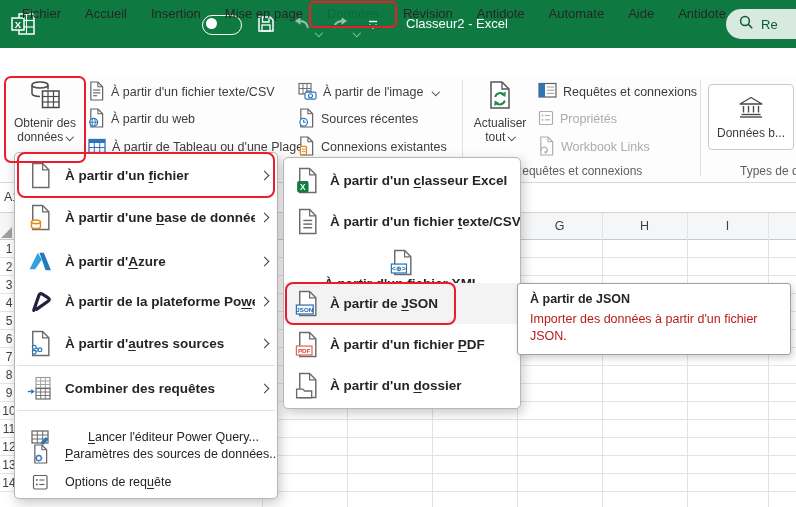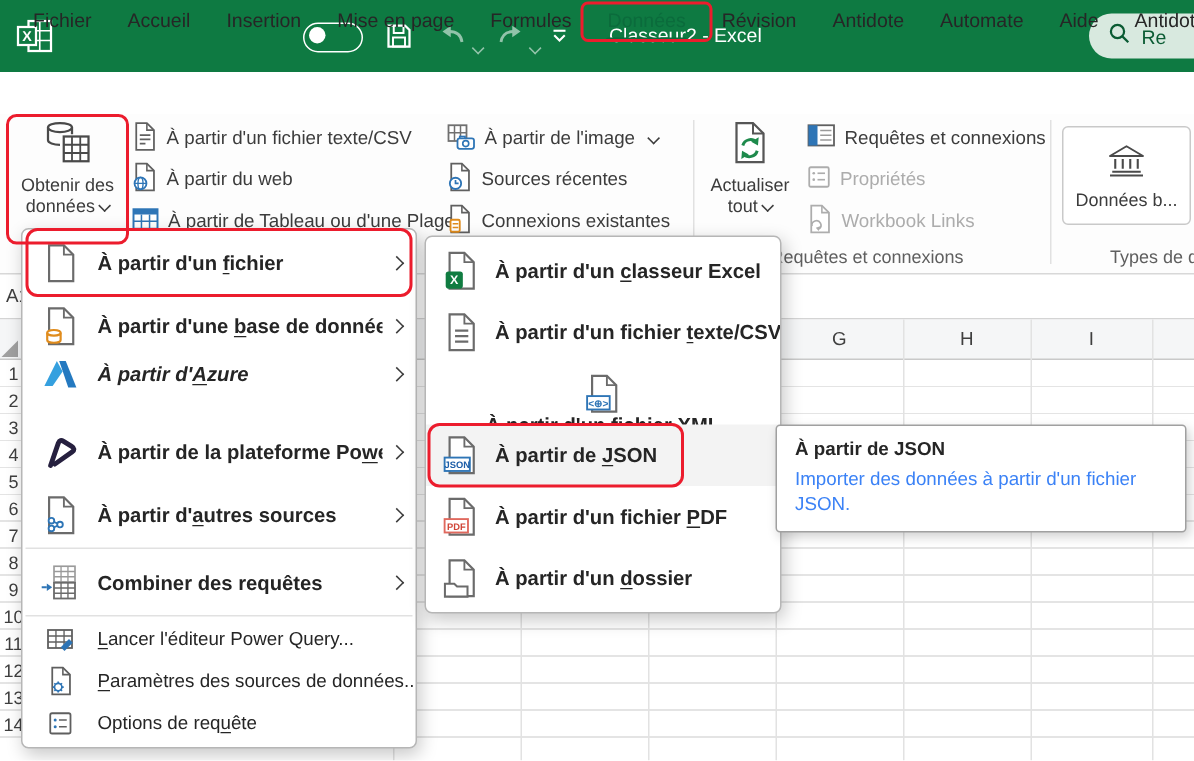--- a/index.html
+++ b/index.html
@@ -50,21 +50,21 @@
   .mi-ic{width:50px;display:flex;justify-content:center;flex-shrink:0;}
   .mi-ic.sub{width:46px;}
   .mi-lbl{flex:1;white-space:nowrap;overflow:hidden;}
   .key{text-decoration:underline;text-underline-offset:2px;}
   .mi-chev{width:18px;display:flex;justify-content:center;margin-right:4px;}
   .msep{position:absolute;left:2px;right:2px;height:1px;background:#E1E1E1;}
   
   #tooltip{left:517px;top:283px;width:274px;background:#fff;border:1px solid #A0A0A0;border-radius:3px;
      box-shadow:2px 3px 7px rgba(0,0,0,.18);padding:8px 12px 9px;box-sizing:border-box;z-index:70;}
   #tooltip .tt-title{font-size:12.5px;font-weight:bold;color:#262626;margin-bottom:5px;}
-  #tooltip .tt-body{font-size:12.5px;color:#3b82f6;line-height:1.35;}
+  #tooltip .tt-body{font-size:12.5px;color:#b91c1c;line-height:1.35;}
   
   .redbox{position:absolute;border:2.5px solid #EC1C2D;border-radius:6px;z-index:100;pointer-events:none;}
 </style>
 </head>
 <body>
 
 <div id="titlebar" class="abs">
   <span class="abs" style="left:10px;top:11px;">
     <svg width="26" height="26" viewBox="0 0 26 26">
       <rect x="9" y="3" width="15" height="20" fill="none" stroke="#fff" stroke-width="1.5"></rect>
@@ -115,21 +115,20 @@
     </span>
     <span>Re</span>
   </div>
 </div>
 
 <div id="tabbar">
   <div class="tab"><span>Fichier</span></div>
   <div class="tab"><span>Accueil</span></div>
   <div class="tab"><span>Insertion</span></div>
   <div class="tab"><span>Mise en page</span></div>
-  <div class="tab"><span>Formules</span></div>
   <div class="tab selected">
     <span>Données</span><span class="underline"></span>
     <div class="redbox" style="left:-6px;right:-6px;top:1px;bottom:0px;border-radius:5px;"></div>
   </div>
   <div class="tab"><span>Révision</span></div>
   <div class="tab"><span>Antidote</span></div>
   <div class="tab"><span>Automate</span></div>
   <div class="tab"><span>Aide</span></div>
   <div class="tab"><span>Antidote</span></div>
 </div>
@@ -362,21 +361,21 @@
         <path d="M2.8 17.2 V21.8 A4.3 1.8 0 0 0 11.4 21.8 V17.2" fill="#fff" stroke="#E08C1D" stroke-width="1.4"></path>
         <ellipse cx="7.1" cy="17.2" rx="4.3" ry="1.8" fill="#fff" stroke="#E08C1D" stroke-width="1.4"></ellipse>
       </svg>
     </span>
     <span class="mi-lbl"><span>À partir d'une </span><span class="key">b</span><span>ase de données</span></span>
     <span class="mi-chev">
         <span class="chev-r"></span>
       </span>
   </div>
 
-  <div class="mi big" style="top:75px;font-style:italic;">
+  <div class="mi big" style="top:87px;">
     <span class="mi-ic">
       <svg width="25" height="23" viewBox="0 0 24 22">
         <path d="M9.5 2.5 L13.2 9.3 L6.8 18.5 L1.5 18.5 Z" fill="#35A0DF"></path>
         <path d="M11 2.5 H15.2 L22 19.5 H16.8 Z" fill="#2479C0"></path>
       </svg>
     </span>
     <span class="mi-lbl"><span>À partir d'</span><span class="key">A</span><span>zure</span></span>
     <span class="mi-chev">
         <span class="chev-r"></span>
       </span>
@@ -432,21 +431,21 @@
       </svg>
     </span>
     <span class="mi-lbl"><span>Combiner des requêtes</span><span class="key"></span><span></span></span>
     <span class="mi-chev">
         <span class="chev-r"></span>
       </span>
   </div>
 
   <div class="msep" style="top:257px;"></div>
 
-  <div class="mi small" style="top:259px;">
+  <div class="mi small" style="top:270px;gap:23px;">
     <span class="mi-ic">
       <svg width="19" height="19" viewBox="0 0 19 19">
         <rect x="1" y="3" width="16" height="12" fill="#fff" stroke="#5F5F5F" stroke-width="1.2"></rect>
         <line x1="6.3" y1="3" x2="6.3" y2="15" stroke="#5F5F5F" stroke-width="0.9"></line>
         <line x1="11.7" y1="3" x2="11.7" y2="15" stroke="#5F5F5F" stroke-width="0.9"></line>
         <line x1="1" y1="7" x2="17" y2="7" stroke="#5F5F5F" stroke-width="0.9"></line>
         <line x1="1" y1="11" x2="17" y2="11" stroke="#5F5F5F" stroke-width="0.9"></line>
         <polygon points="9.5,14.5 15,9 17.5,11.5 12,17" fill="#2E75B6"></polygon>
       </svg>
     </span>

